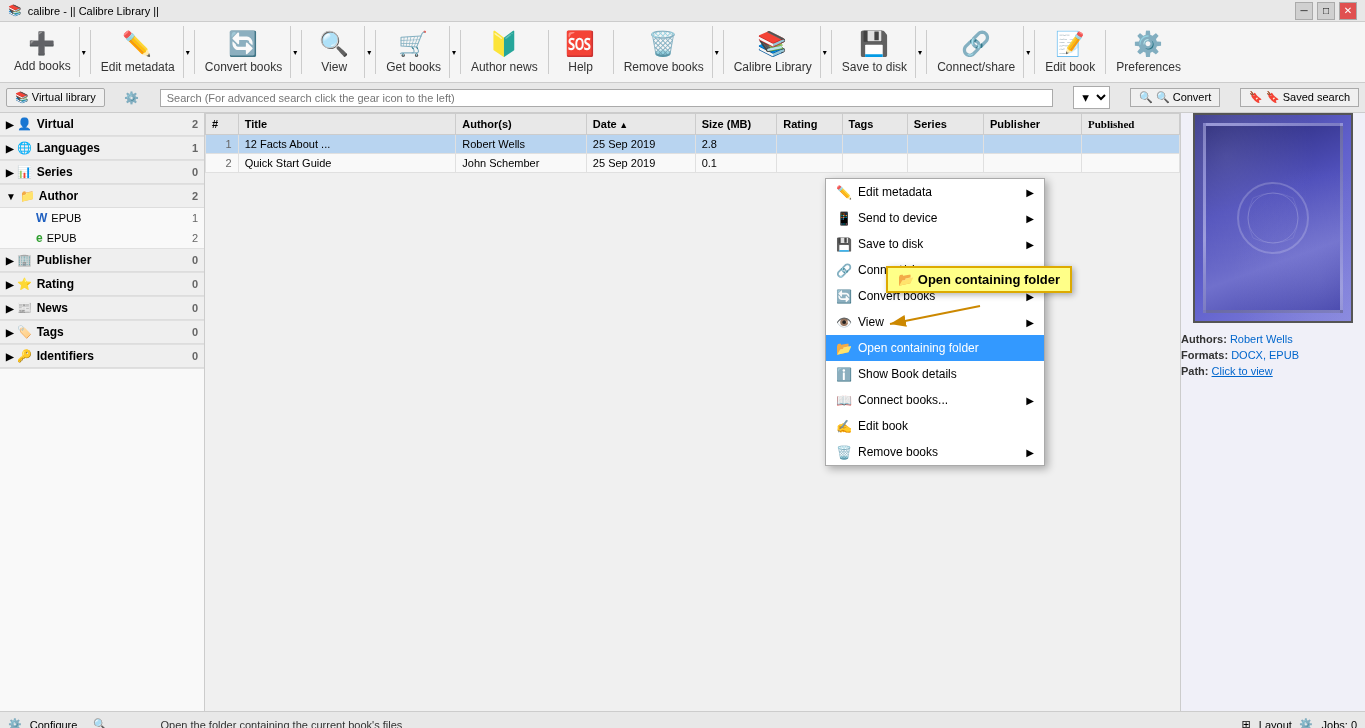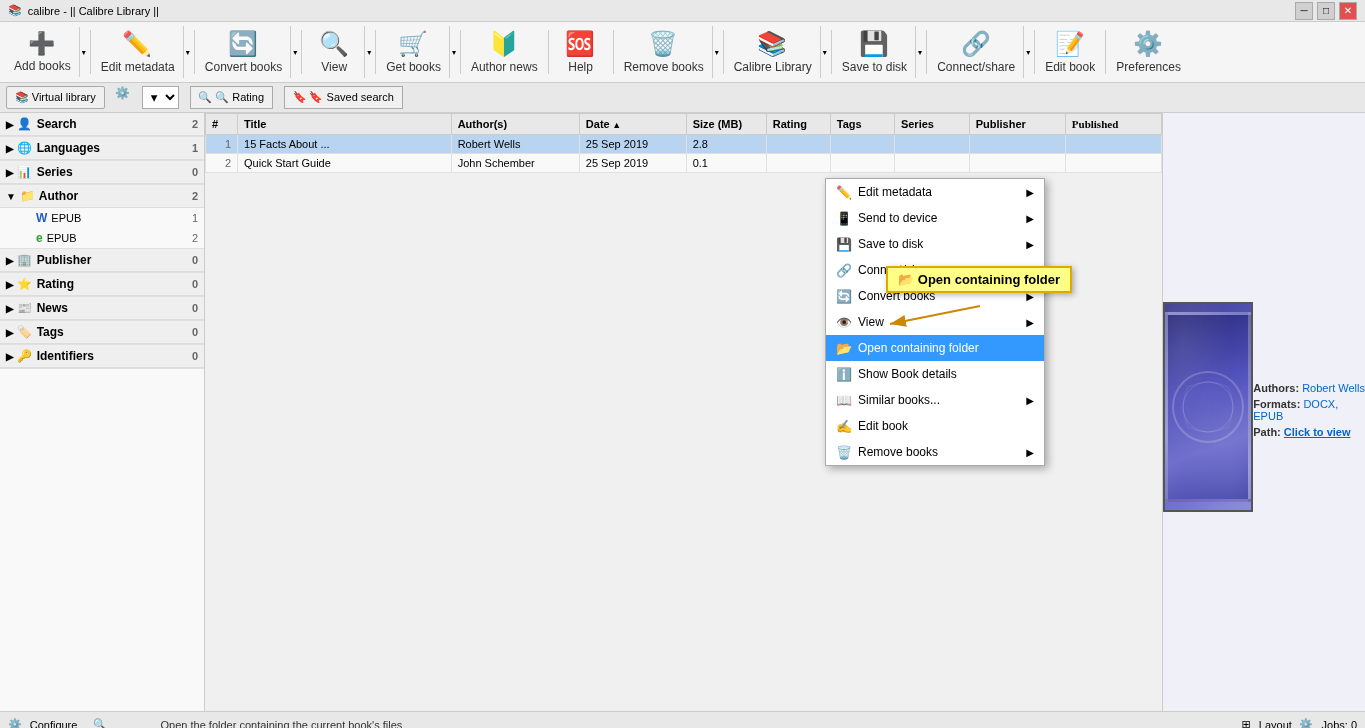--- a/index.html
+++ b/index.html
@@ -41,21 +41,22 @@
     .toolbar-label { font-size: 12px; color: #333; white-space: nowrap; }
     .toolbar-sep { width: 1px; height: 44px; background: #ccc; margin: 0 2px; }
     .toolbar-item-with-arrow { display: flex; align-items: stretch; }
     .toolbar-arrow { font-size: 8px; padding: 0 2px; cursor: pointer; display: flex; align-items: center; border-left: 1px solid #ccc; }
 
     
     #search-bar {
       background: #e8e8e8;
       padding: 3px 6px;
       display: flex;
-      gap: 11px;
+      align-items: center;
+      gap: 20px;
       border-bottom: 1px solid #ccc;
     }
     #virtual-library-btn {
       background: #f0f0f0;
       border: 1px solid #aaa;
       padding: 2px 8px;
       cursor: pointer;
       border-radius: 2px;
       font-size: 11px;
     }
@@ -128,25 +129,25 @@
       border: 1px solid #e0e0e0;
       padding: 3px 6px;
       font-size: 11px;
     }
     .row-selected { background: #b8d4f0 !important; }
     .row-normal:nth-child(even) { background: #f9f9f9; }
     .row-number { color: #666; text-align: right; width: 24px; }
 
     
     #right-panel {
-      width: 203px;
+      width: 185px;
       background: #f0f0f8;
       border-left: 1px solid #ccc;
       display: flex;
-      flex-direction: row;
+      flex-direction: column;
       align-items: center;
       padding: 0;
     }
     #book-cover {
       width: 160px;
       height: 210px;
       background: linear-gradient(135deg, #3a3a8a, #6060cc, #8888dd);
       border: 2px solid #555;
       display: flex;
       align-items: center;
@@ -170,21 +171,21 @@
       width: 100%;
       height: 100%;
       background:
         radial-gradient(ellipse at 20% 20%, rgba(255,255,255,0.1) 0%, transparent 50%),
         radial-gradient(ellipse at 80% 80%, rgba(200,200,255,0.1) 0%, transparent 50%);
     }
     #book-meta { width: 100%; font-size: 11px; }
     .book-meta-row { margin-bottom: 4px; }
     .book-meta-label { font-weight: bold; color: #333; }
     .book-meta-value { color: #333; }
-    .book-meta-link { color: #0066cc; cursor: pointer; text-decoration: underline; font-weight: bold; }
+    .book-meta-link { color: #0066cc; cursor: pointer; text-decoration: underline; }
 
     
     #context-menu {
       position: absolute;
       left: 825px;
       top: 178px;
       background: white;
       border: 1px solid #aaa;
       box-shadow: 3px 3px 8px rgba(0,0,0,0.3);
       z-index: 100;
@@ -361,42 +362,43 @@
     <span class="toolbar-label">Preferences</span>
   </div>
 </div>
 
 <div id="search-bar">
   <button id="virtual-library-btn">
     <span>📚</span>
     <span>Virtual library</span>
   </button>
   <span style="cursor:pointer;">⚙️</span>
+  <input id="search-box" type="text" placeholder="Search (For advanced search click the gear icon to the left)" style="">
   <select id="search-dropdown">
     <option>▾</option>
   </select>
   <button id="search-btn">
     <span>🔍</span>
-    <span>🔍 Rating</span>
+    <span>🔍 Convert</span>
   </button>
   <button id="saved-search-btn">
     <span>🔖</span>
     <span>🔖 Saved search</span>
   </button>
 </div>
 
 <div id="main">
 
   <div id="sidebar">
 
     <div class="sidebar-section">
       <div class="sidebar-header">
         <span class="sidebar-arrow">▶</span>
         <span class="sidebar-icon">👤</span>
-        <span>Search</span>
+        <span>Virtual</span>
         <span class="sidebar-count">2</span>
       </div>
     </div>
 
     <div class="sidebar-section">
       <div class="sidebar-header">
         <span class="sidebar-arrow">▶</span>
         <span class="sidebar-icon">🌐</span>
         <span>Languages</span>
         <span class="sidebar-count">1</span>
@@ -491,21 +493,21 @@
             <th style="width:60px;">Tags</th>
             <th style="width:70px;">Series</th>
             <th style="width:90px;">Publisher</th>
             <th style="width:90px;font-family:Liberation Serif, serif;">Published</th>
           </tr>
         </thead>
         <tbody id="book-table-body">
 
           <tr class="row-selected">
             <td class="row-number">1</td>
-            <td>15 Facts About ...</td>
+            <td>12 Facts About ...</td>
             <td>Robert Wells</td>
             <td>25 Sep 2019</td>
             <td>2.8</td>
             <td></td>
             <td></td>
             <td></td>
             <td></td>
             <td></td>
           </tr>
 
@@ -588,21 +590,21 @@
   <div class="ctx-item highlighted">
     <span class="ctx-icon">📂</span>
     <span>Open containing folder</span>
   </div>
   <div class="ctx-item">
     <span class="ctx-icon">ℹ️</span>
     <span>Show Book details</span>
   </div>
   <div class="ctx-item">
     <span class="ctx-icon">📖</span>
-    <span>Similar books...</span>
+    <span>Connect books...</span>
     <span class="ctx-arrow">▶</span>
   </div>
   <div class="ctx-item">
     <span class="ctx-icon">✍️</span>
     <span>Edit book</span>
   </div>
   <div class="ctx-item">
     <span class="ctx-icon">🗑️</span>
     <span>Remove books</span>
     <span class="ctx-arrow">▶</span>

